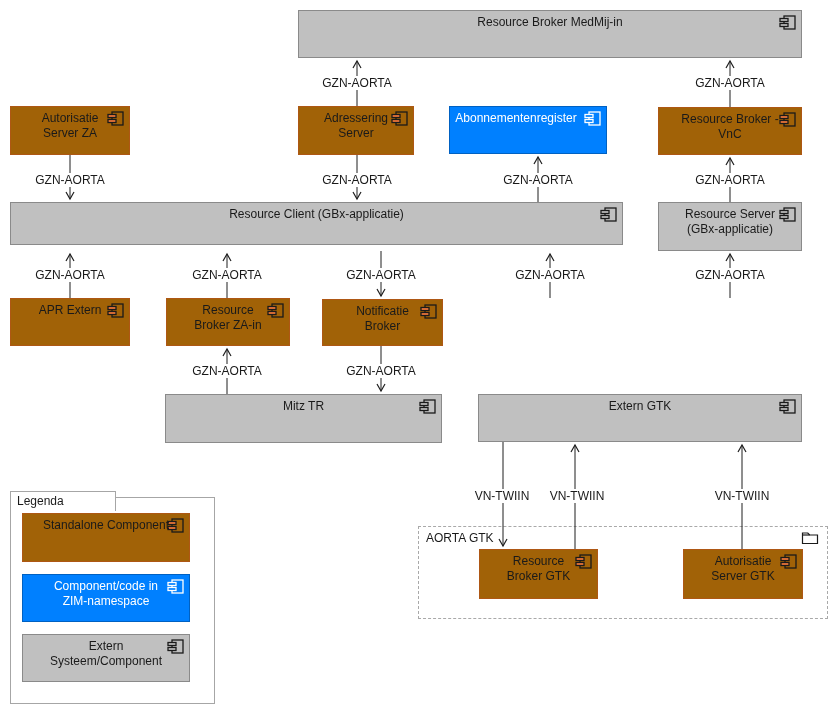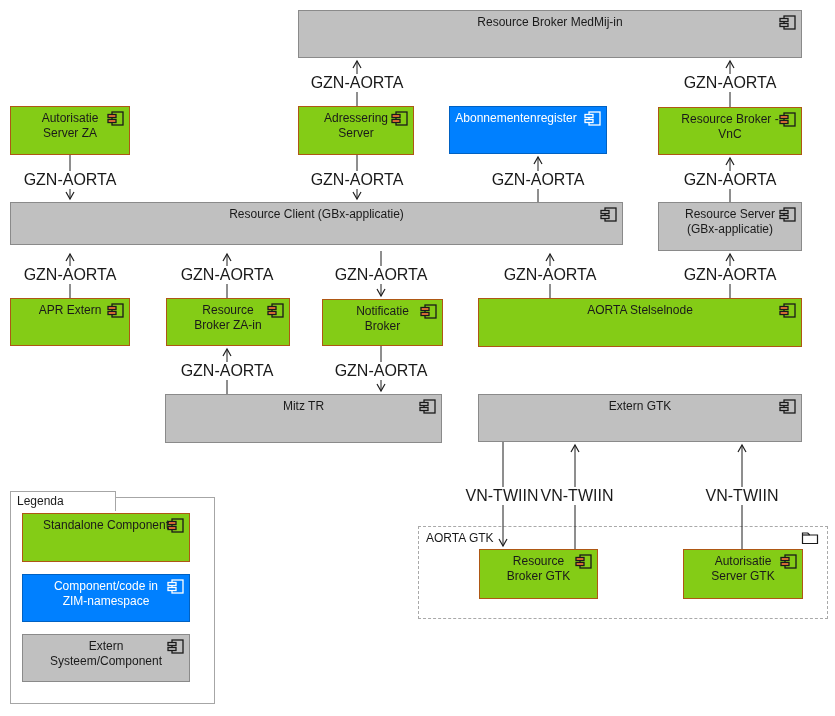--- a/index.html
+++ b/index.html
@@ -7,30 +7,30 @@
     position:relative;width:835px;height:716px;background:#ffffff;
     font-family:"Liberation Sans",sans-serif;color:#1a1a1a;overflow:hidden;
   }
   #wires{position:absolute;left:0;top:0;z-index:1;}
   .box{
     position:absolute;z-index:2;box-sizing:border-box;border:1px solid;
     display:flex;align-items:flex-start;justify-content:center;
     font-size:12px;line-height:15px;text-align:center;padding-top:4px;
   }
   .box .box-label{white-space:pre-line;display:block;z-index:1;}
-  .box.orange{background:#84cc16;border-color:#AE5714;color:#1a1a1a;}
+  .box.orange{background:#a16207;border-color:#AE5714;color:#1a1a1a;}
   .box.blue{background:#0080FF;border-color:#0061C2;color:#ffffff;}
   .box.gray{background:#C0C0C0;border-color:#8A8A8A;color:#1a1a1a;justify-content:center;}
   .comp-icon{position:absolute;right:5px;top:4px;line-height:0;}
   .box.orange .tab{fill:#F4793B;}
   .box.blue .tab{fill:#0080FF;}
   .box.gray .tab{fill:#C0C0C0;}
   .wire-label{
     position:absolute;z-index:3;transform:translate(-50%,-50%);
-    background:#ffffff;padding:0 3px;font-size:16px;white-space:nowrap;color:#1a1a1a;
+    background:#ffffff;padding:0 3px;font-size:12px;white-space:nowrap;color:#1a1a1a;
   }
   .group-box{
     position:absolute;z-index:0;box-sizing:border-box;
     border:1px dashed #A9A9A9;background:#ffffff;
   }
   .group-label{position:absolute;left:7px;top:4px;font-size:12px;color:#1a1a1a;white-space:nowrap;}
   .folder-icon{position:absolute;right:8px;top:4px;line-height:0;}
   .legend-tab{
     position:absolute;z-index:2;box-sizing:border-box;background:#ffffff;
     border:1px solid #A6A6A6;border-bottom:none;font-size:12px;
@@ -171,28 +171,20 @@
   <div class="box orange" style="left:322px;top:299px;width:121px;height:47px">
     <span class="box-label">Notificatie
 Broker</span>
     <span class="comp-icon"><svg width="17" height="15" viewBox="0 0 17 15">
           <rect x="5" y="1" width="11" height="13" fill="none" stroke="currentColor" stroke-width="1.3"></rect>
           <rect class="tab" x="1" y="3.5" width="8" height="3" stroke="currentColor" stroke-width="1.3"></rect>
           <rect class="tab" x="1" y="8.5" width="8" height="3" stroke="currentColor" stroke-width="1.3"></rect>
         </svg></span>
   </div>
 
-  <div class="box orange" style="left:478px;top:298px;width:324px;height:49px">
-    <span class="box-label">AORTA Stelselnode</span>
-    <span class="comp-icon"><svg width="17" height="15" viewBox="0 0 17 15">
-          <rect x="5" y="1" width="11" height="13" fill="none" stroke="currentColor" stroke-width="1.3"></rect>
-          <rect class="tab" x="1" y="3.5" width="8" height="3" stroke="currentColor" stroke-width="1.3"></rect>
-          <rect class="tab" x="1" y="8.5" width="8" height="3" stroke="currentColor" stroke-width="1.3"></rect>
-        </svg></span>
-  </div>
 
   <div class="box gray" style="left:165px;top:394px;width:277px;height:49px">
     <span class="box-label">Mitz TR</span>
     <span class="comp-icon"><svg width="17" height="15" viewBox="0 0 17 15">
           <rect x="5" y="1" width="11" height="13" fill="none" stroke="currentColor" stroke-width="1.3"></rect>
           <rect class="tab" x="1" y="3.5" width="8" height="3" stroke="currentColor" stroke-width="1.3"></rect>
           <rect class="tab" x="1" y="8.5" width="8" height="3" stroke="currentColor" stroke-width="1.3"></rect>
         </svg></span>
   </div>
 

